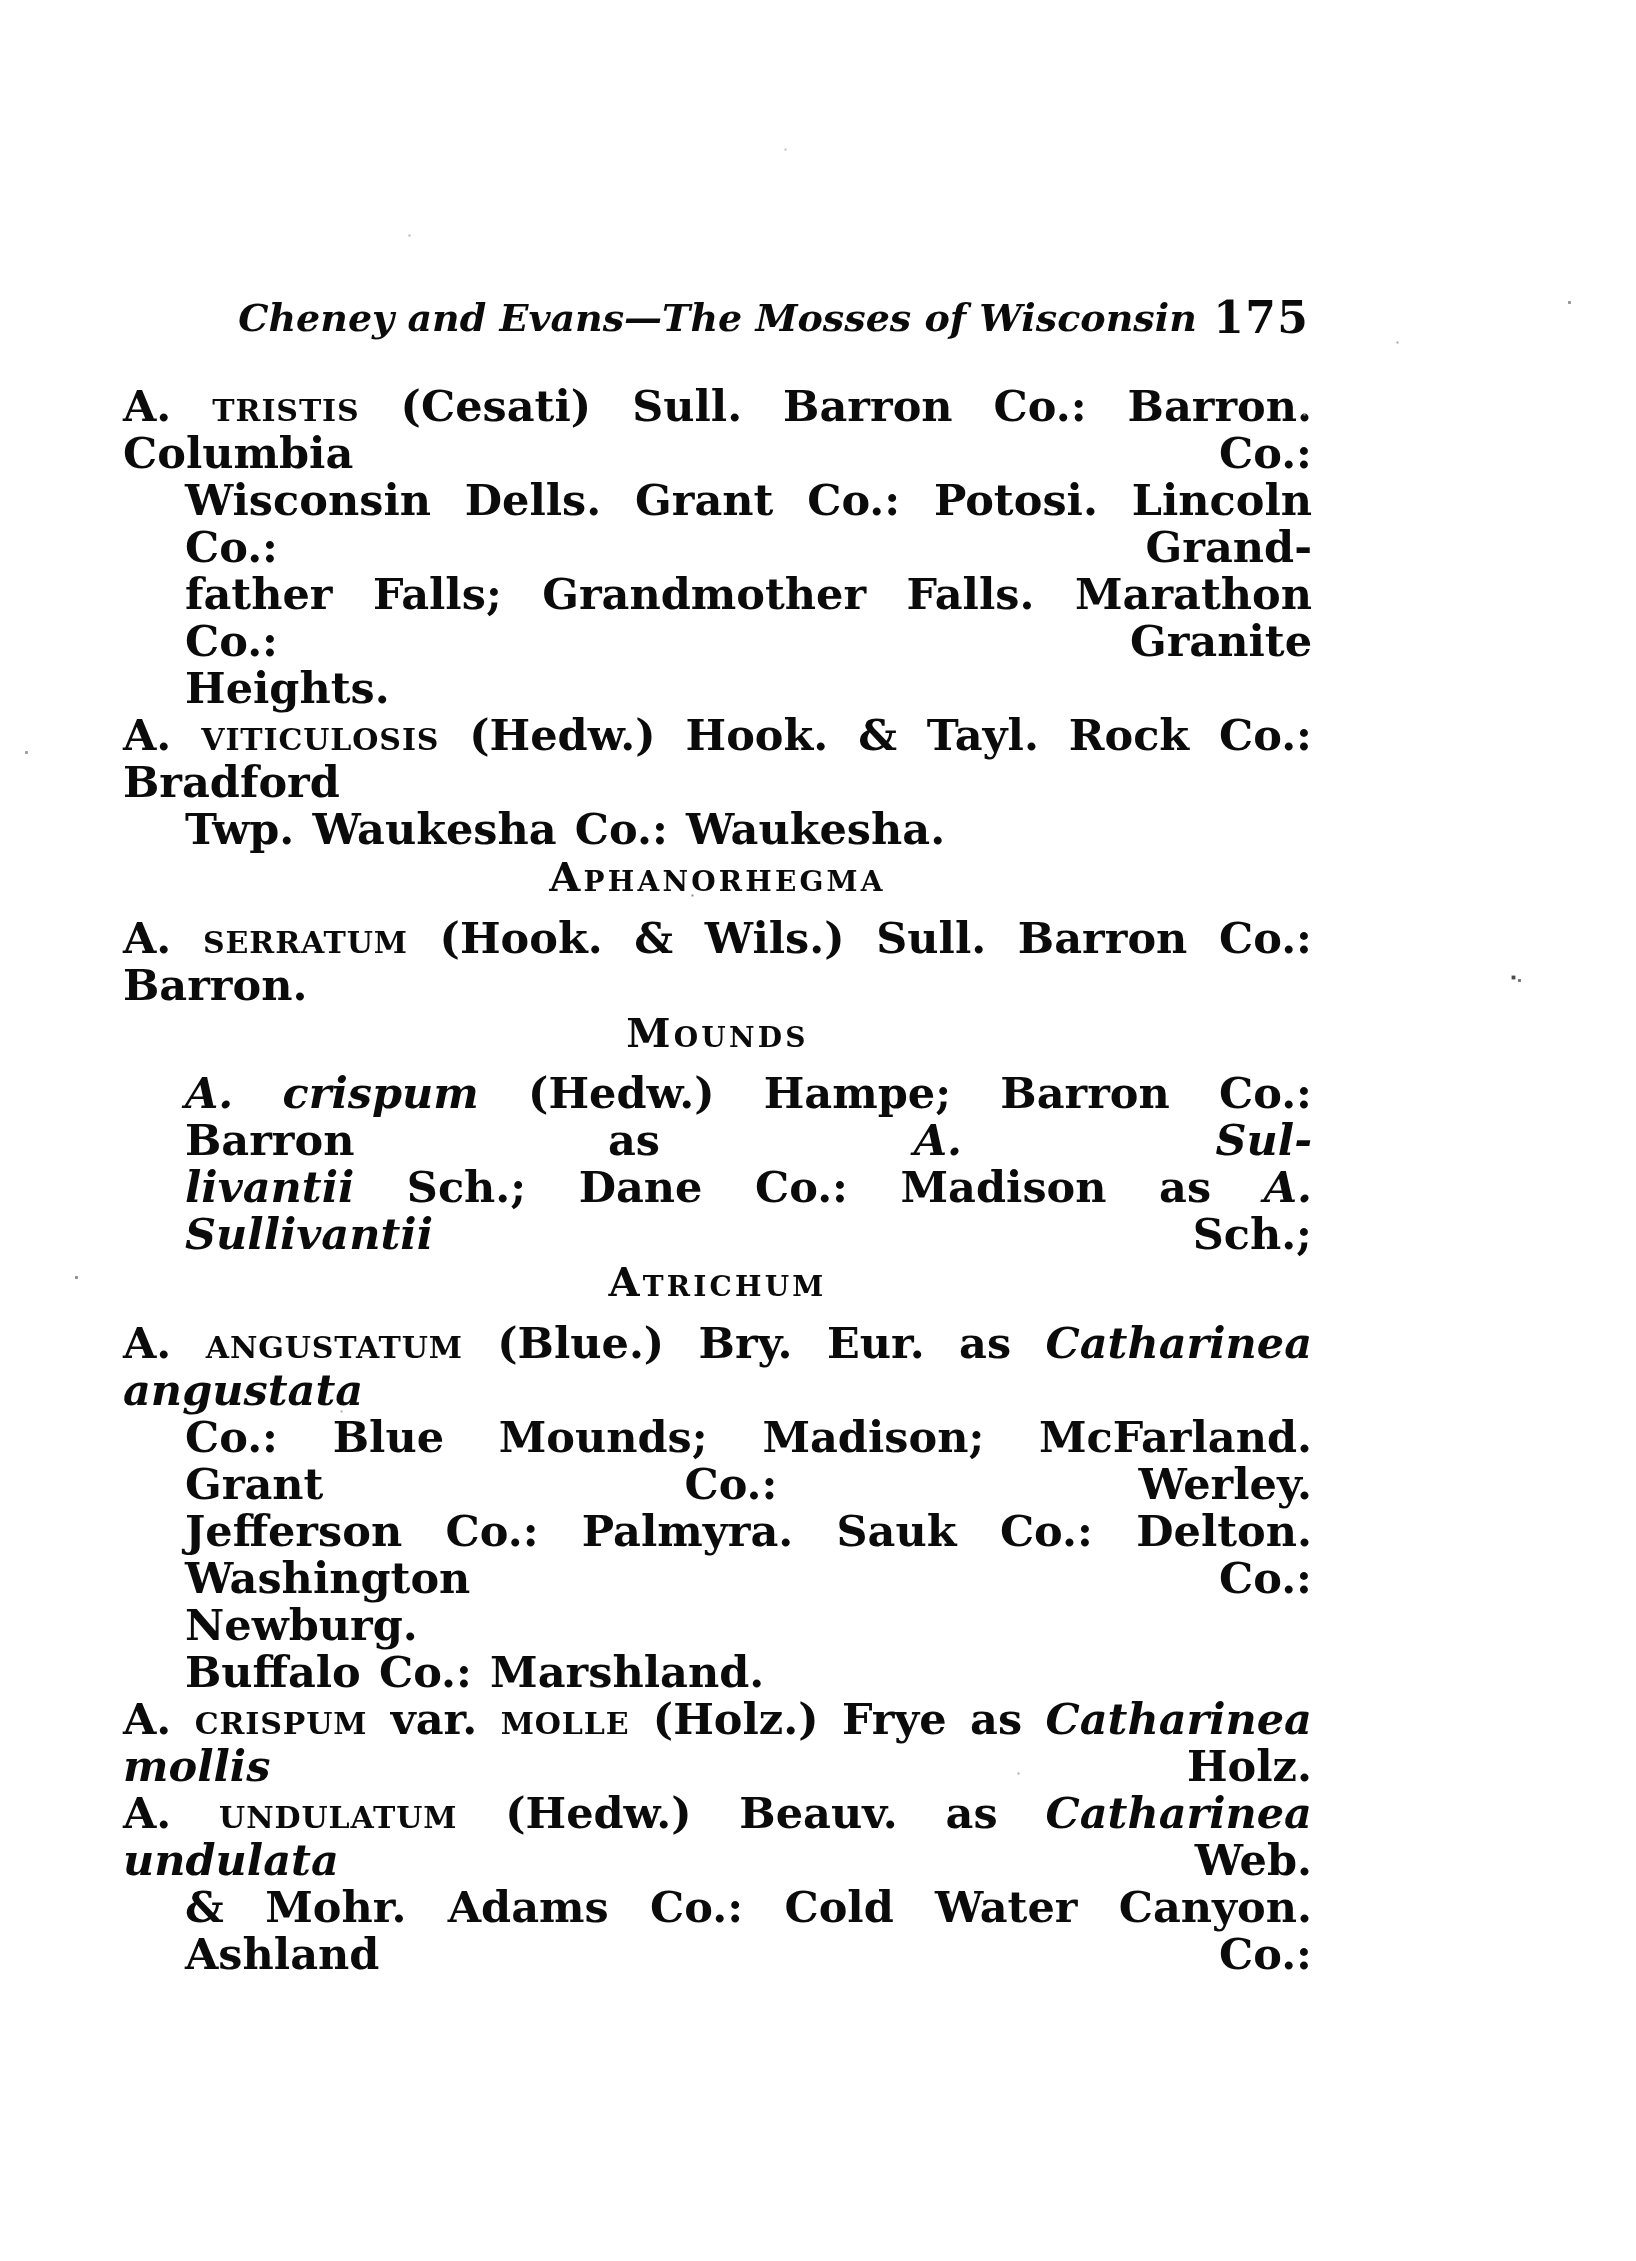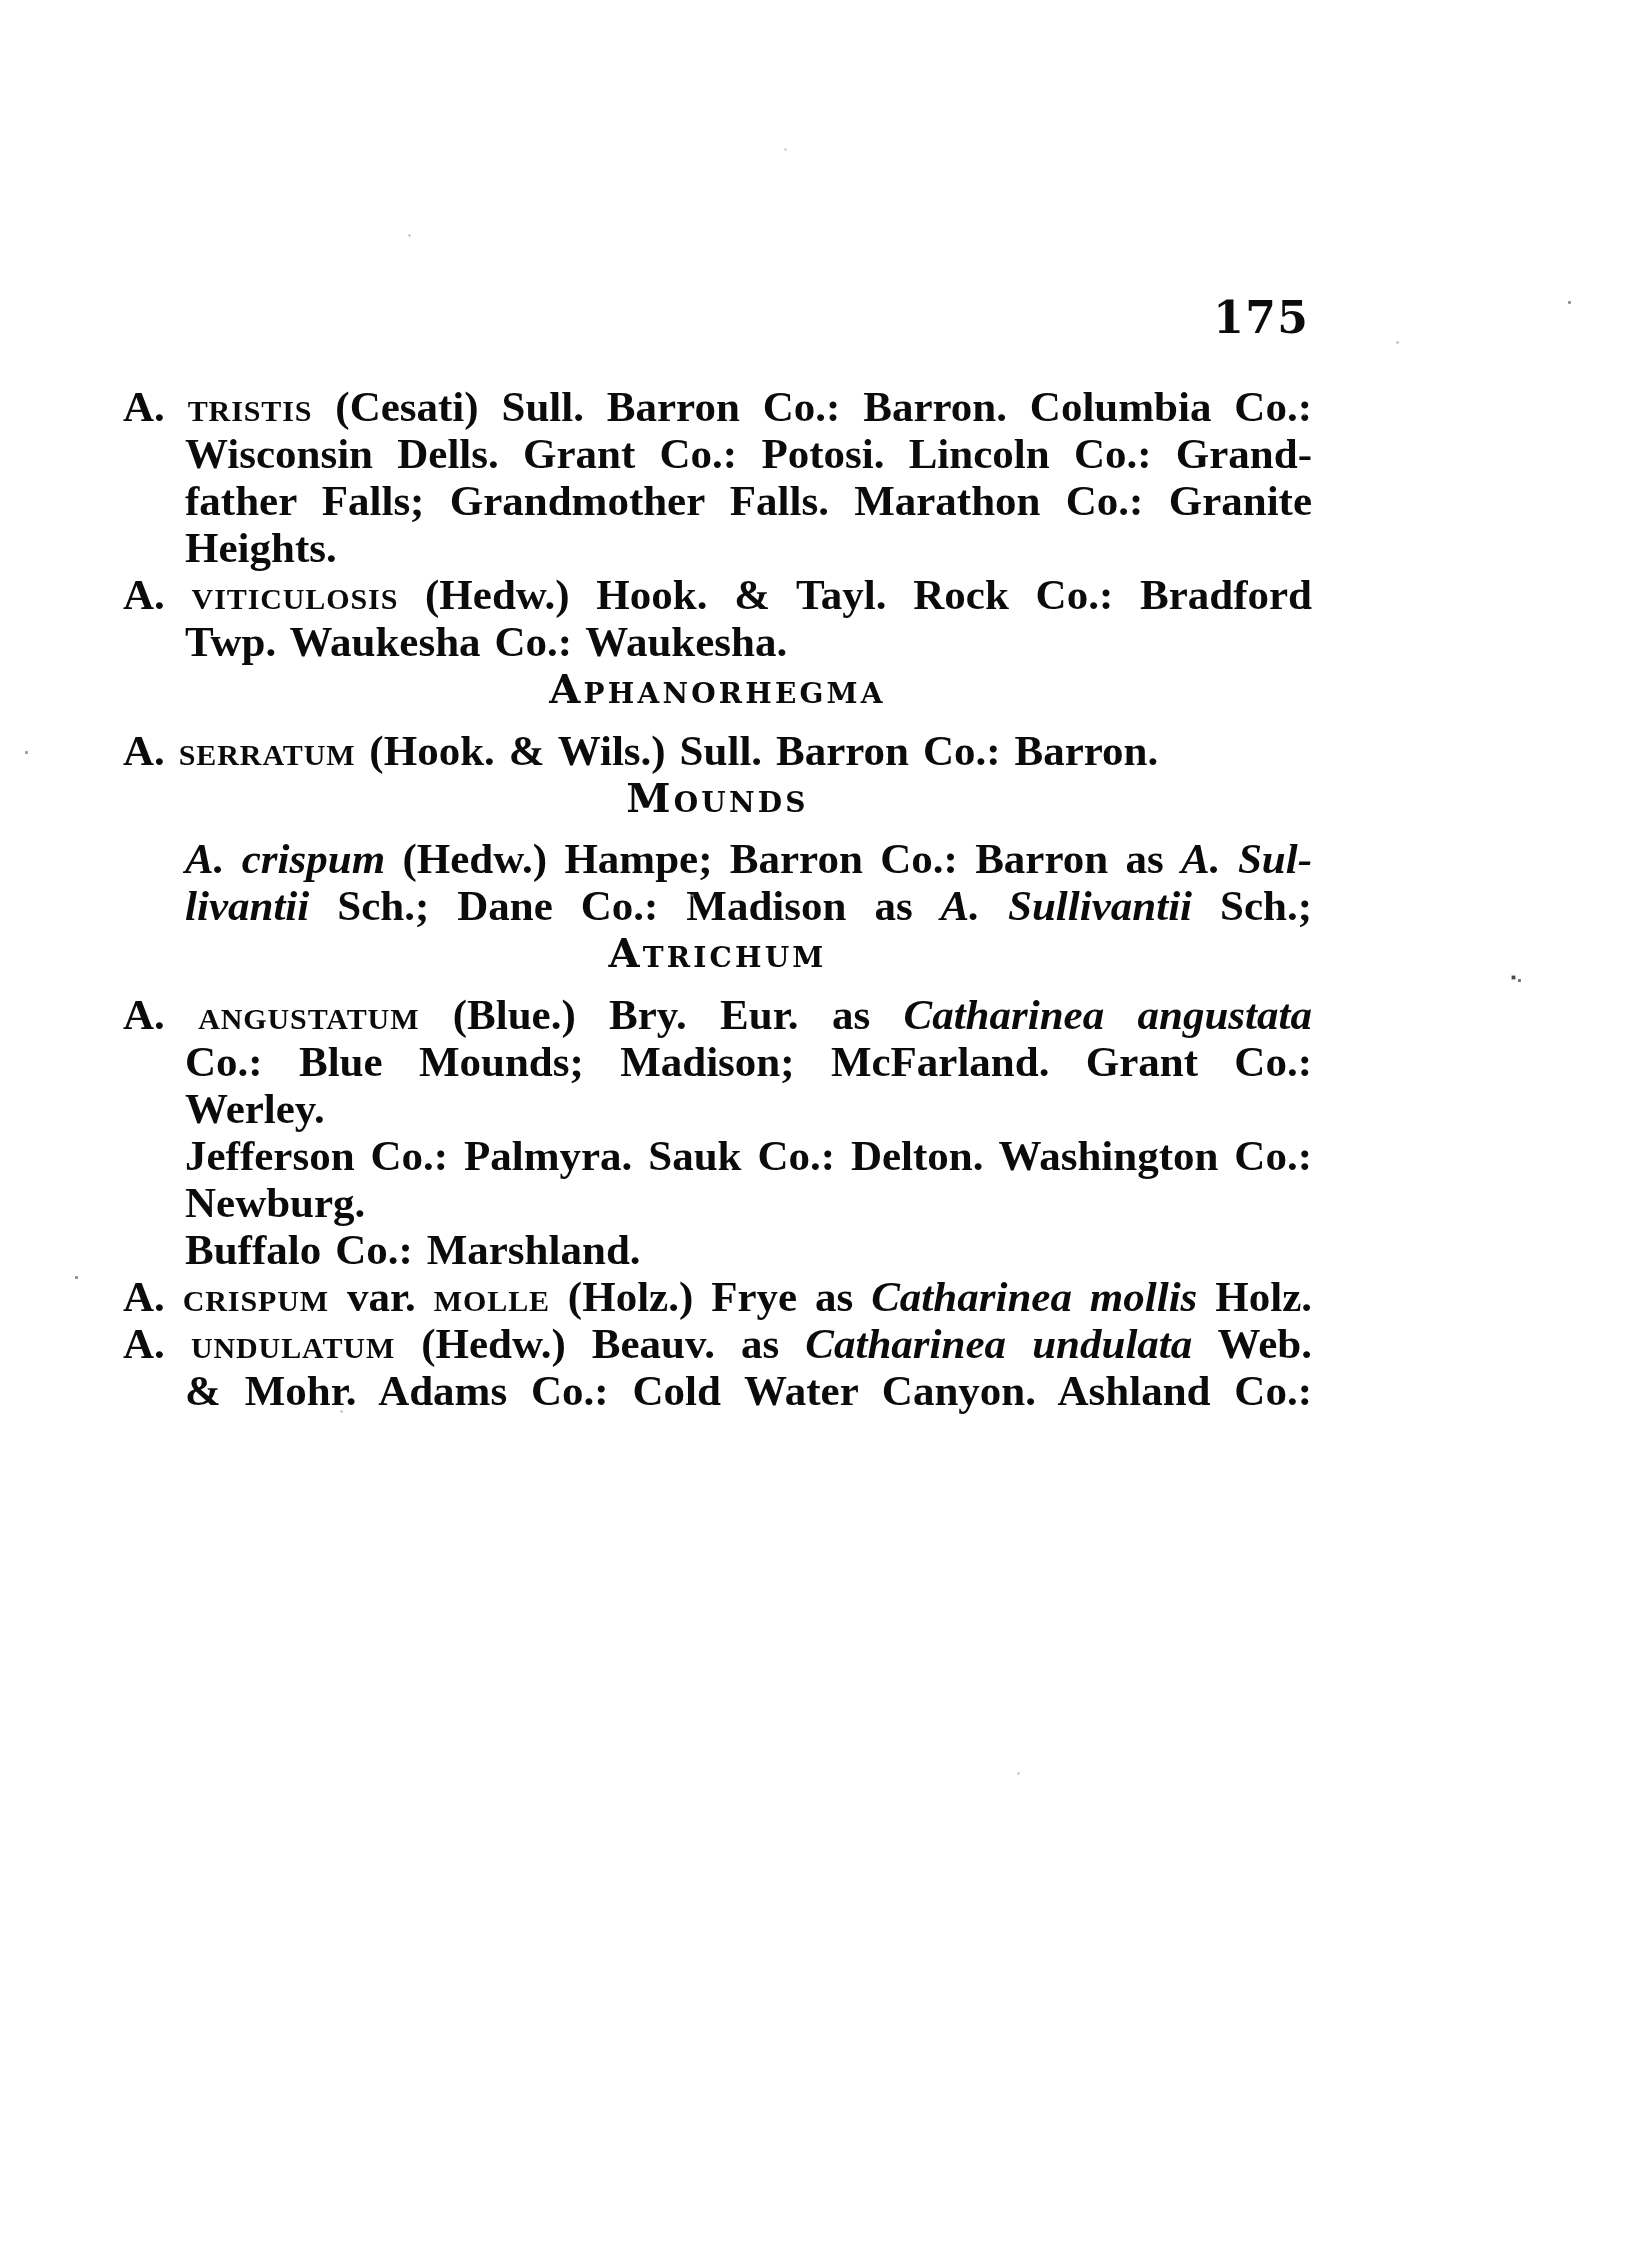--- a/index.html
+++ b/index.html
@@ -22,21 +22,20 @@
 
   
   #text-column{
     position:absolute;left:123px;top:383px;width:1189px;
     font-size:43px;line-height:47px;font-weight:700;
   }
   .entry{margin:0;}
   .line{
     text-align:justify;text-align-last:left;
     word-spacing:3.2px;
-    font-family:Liberation Serif, serif;
   }
   .line.just{text-align-last:justify;}
   .line.cont{padding-left:62px;}
   .run.sc{font-variant:small-caps;letter-spacing:0.9px;}
   .run.i{font-style:italic;}
 
   .genus-heading{
     margin-bottom:14.5px;
     text-align:center;font-variant:small-caps;
     font-size:40px;line-height:47px;letter-spacing:3.2px;font-weight:700;
@@ -64,20 +63,21 @@
       409px 235px 0 0.5px #b3b3b3,
       785px 149px 0 0.5px #bdbdbd;
   }
 </style>
 </head>
 <body>
 
 <div class="page">
 
   <div class="running-head">
+    <span>Cheney and Evans—The Mosses of Wisconsin</span>
     <span class="page-num">175</span>
   </div>
 
   <div id="text-column">
       <div class="entry">
         <div class="line just"><span class="run n">A. </span><span class="run sc">tristis</span><span class="run n"> (Cesati) Sull.  Barron Co.: Barron.  Columbia Co.:</span></div>
         <div class="line cont just"><span class="run n">Wisconsin Dells.  Grant Co.: Potosi.  Lincoln Co.: Grand-</span></div>
         <div class="line cont just"><span class="run n">father Falls; Grandmother Falls.  Marathon Co.: Granite</span></div>
         <div class="line cont"><span class="run n">Heights.</span></div>
       </div>

